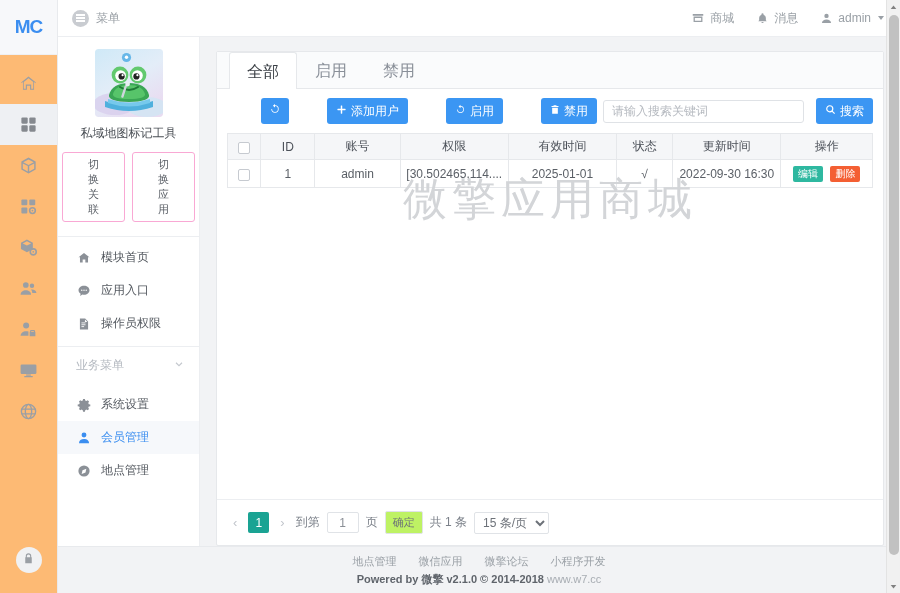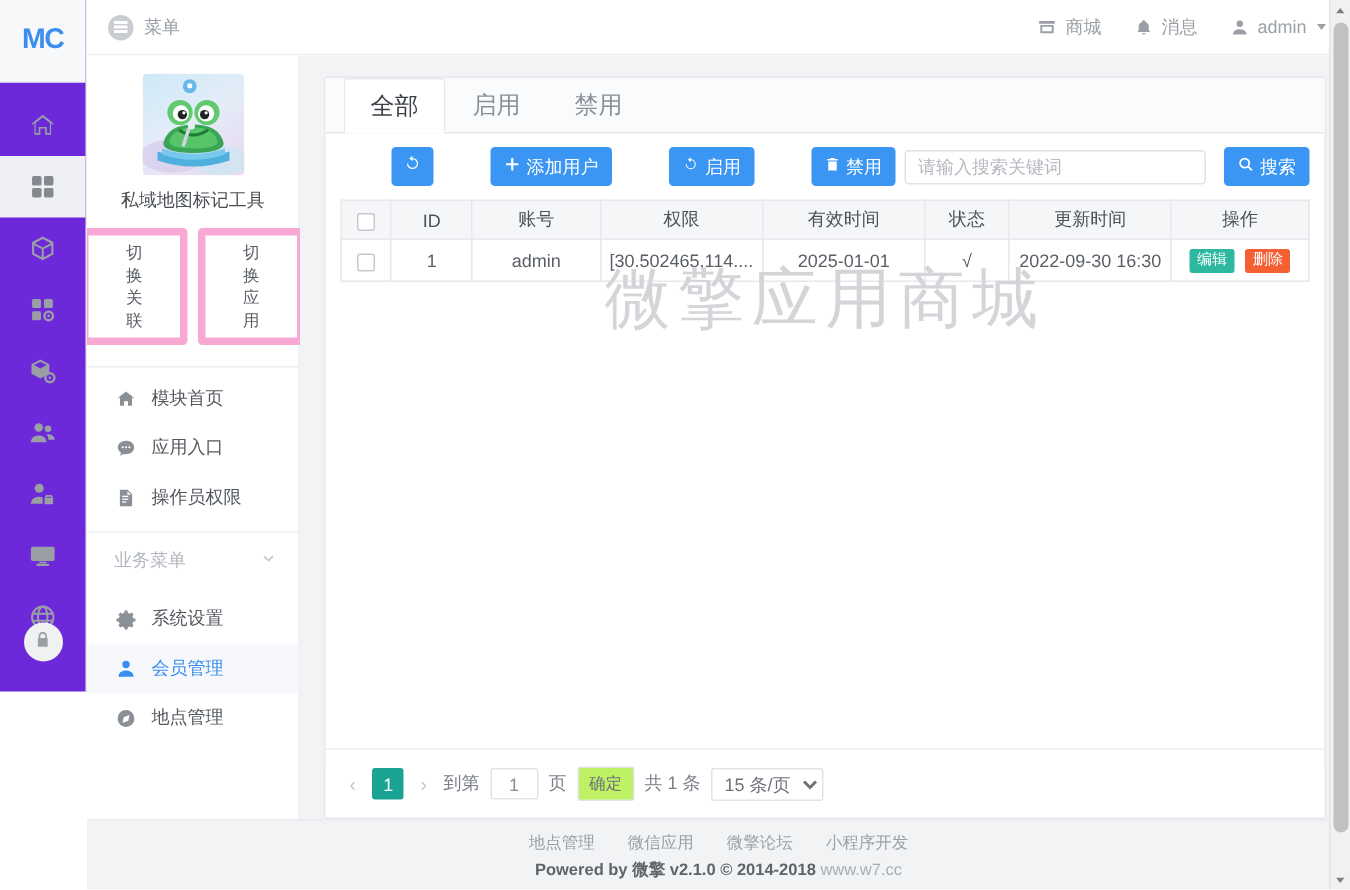--- a/index.html
+++ b/index.html
@@ -7,22 +7,22 @@
     width: 900px; height: 593px;
     font-family: "Liberation Sans", "DejaVu Sans", sans-serif;
     font-size: 12px;
     background: #ffffff;
     overflow: hidden;
   }
   #app { position: relative; width: 900px; height: 593px; display: flex; background:#fff; }
 
   
   .rail {
-    width: 58px; flex: 0 0 58px; height: 461px;
-    background: #6d28d9;
+    width: 58px; flex: 0 0 58px; height: 593px;
+    background: #fdba74;
     border-right: 1px solid #e8eaed;
     display: flex; flex-direction: column; align-items: center;
     position: relative;
   }
   .rail-logo {
     height: 55px; width: 100%;
     display: flex; align-items: center; justify-content: center;
     border-bottom: 1px solid #eef0f3;
     background: #f7f8fa;
   }
@@ -94,21 +94,21 @@
     border-bottom: 1px solid #eceef1;
     text-align: center;
   }
   .app-thumb {
     width: 68px; height: 68px; margin: 0 auto 8px;
     border-radius: 3px; overflow: hidden; display:block;
   }
   .app-name { font-size: 12px; color: #4a4f55; margin-bottom: 10px; }
   .app-btns { display: flex; gap: 7px; justify-content: center; }
   .app-btn {
-    border: 5px solid #f9a8d4; background: #fff; color: #5a5f66;
+    border: 1px solid #f9a8d4; background: #fff; color: #5a5f66;
     font-size: 11px; padding: 4px 25px; border-radius: 3px; cursor: pointer;
     font-family: "Liberation Sans", sans-serif;
   }
   .menu-list { padding-top: 4px; }
   .menu-group-sep { border-top: 1px solid #eceef1; margin: 6px 0 0; }
   .menu-item {
     display: flex; align-items: center; gap: 10px;
     padding: 8px 0 8px 18px; cursor: pointer; color: #53585f; font-size: 12px;
   }
   .menu-item.active { color: #3b8ef0; background: #f6f8fb; }

